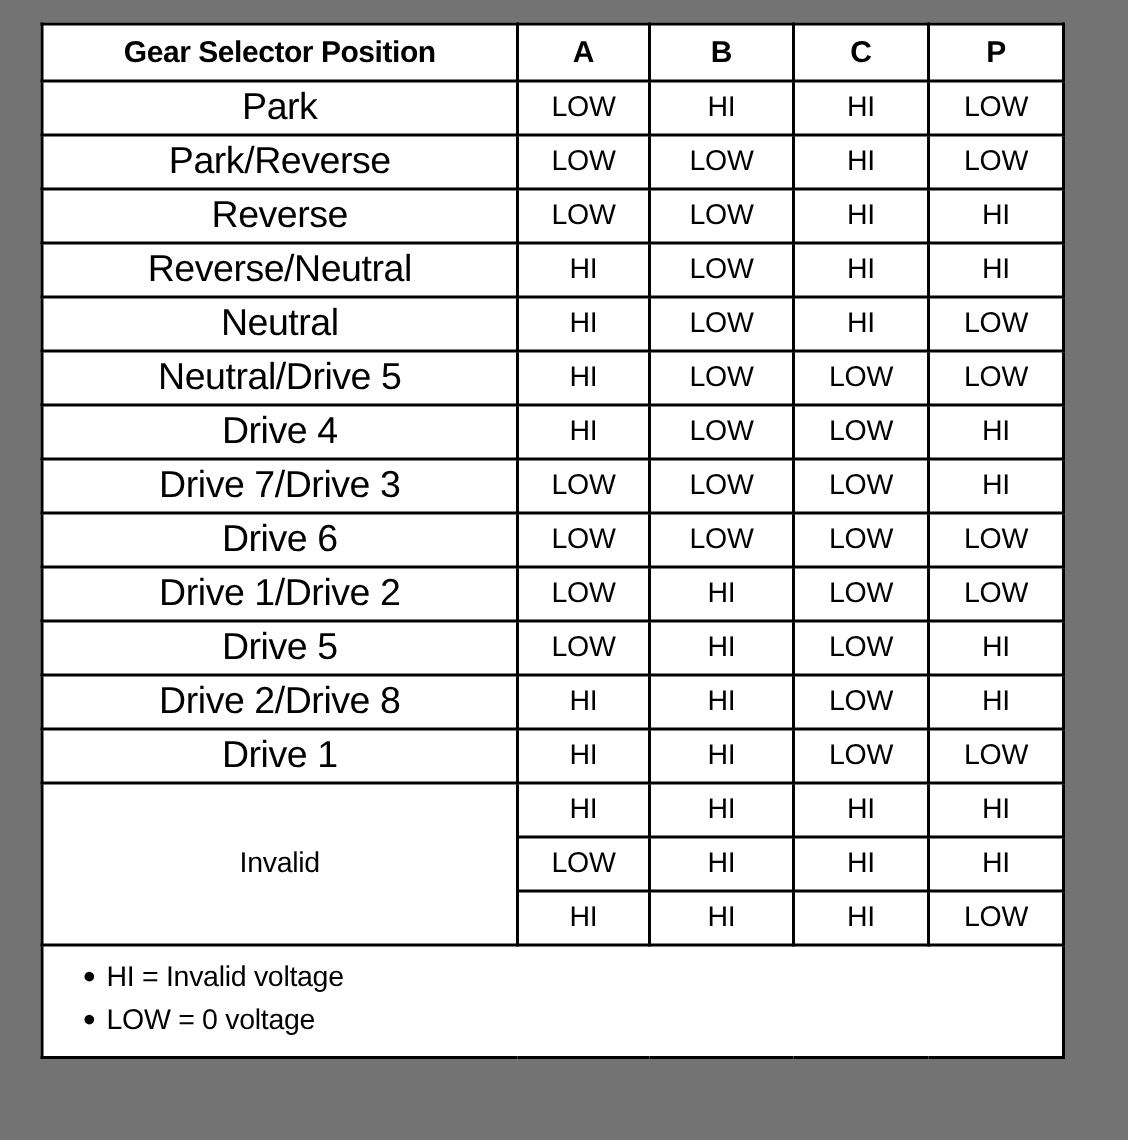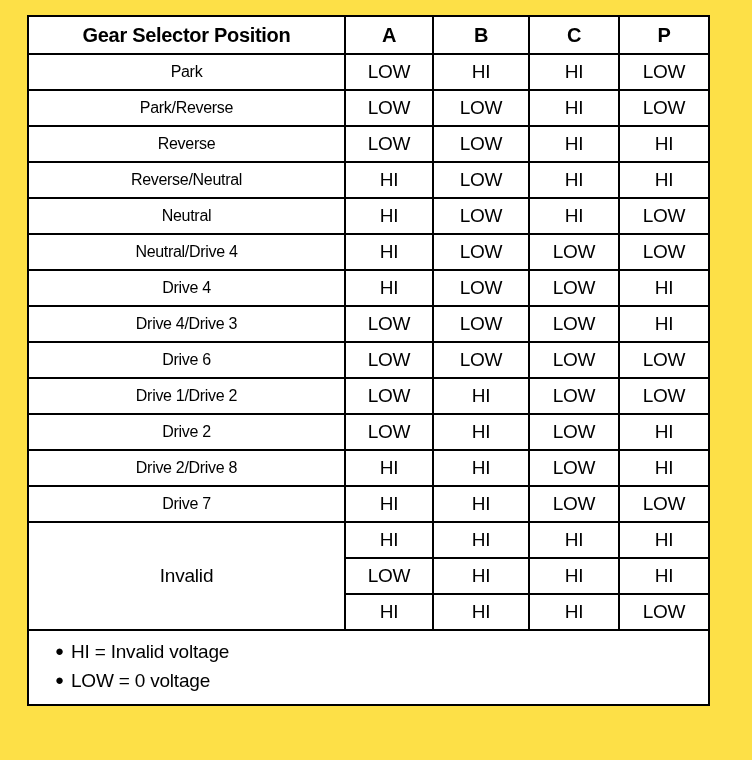--- a/index.html
+++ b/index.html
@@ -12,21 +12,21 @@
     width: 752px;
     height: 760px;
     font-family: "Liberation Sans", sans-serif;
     color: #000000;
     overflow: hidden;
   }
   #page {
     position: relative;
     width: 752px;
     height: 760px;
-    background: #fde047;
+    background: #737373;
   }
   table.truth-table {
     position: absolute;
     left: 27px;
     top: 15px;
     width: 681px;
     border-collapse: collapse;
     table-layout: fixed;
     background: #ffffff;
   }
@@ -52,21 +52,21 @@
   }
   table.truth-table thead th {
     font-weight: bold;
     font-size: 20px;
     height: 36px;
   }
   table.truth-table thead th.hdr-label {
     letter-spacing: -0.3px;
   }
   table.truth-table td.cell-label {
-    font-size: 16px;
+    font-size: 25px;
     letter-spacing: -0.3px;
   }
   table.truth-table td.cell-val {
     font-size: 19px;
     letter-spacing: -0.2px;
   }
   table.truth-table td.cell-invalid {
     font-size: 19px;
   }
   table.truth-table td.notes-cell {
@@ -145,70 +145,70 @@
           <td class="cell-val">HI</td>
         </tr>
         <tr>
           <td class="cell-label">Neutral</td>
           <td class="cell-val">HI</td>
           <td class="cell-val">LOW</td>
           <td class="cell-val">HI</td>
           <td class="cell-val">LOW</td>
         </tr>
         <tr>
-          <td class="cell-label">Neutral/Drive 4</td>
+          <td class="cell-label">Neutral/Drive 5</td>
           <td class="cell-val">HI</td>
           <td class="cell-val">LOW</td>
           <td class="cell-val">LOW</td>
           <td class="cell-val">LOW</td>
         </tr>
         <tr>
           <td class="cell-label">Drive 4</td>
           <td class="cell-val">HI</td>
           <td class="cell-val">LOW</td>
           <td class="cell-val">LOW</td>
           <td class="cell-val">HI</td>
         </tr>
         <tr>
-          <td class="cell-label">Drive 4/Drive 3</td>
+          <td class="cell-label">Drive 7/Drive 3</td>
           <td class="cell-val">LOW</td>
           <td class="cell-val">LOW</td>
           <td class="cell-val">LOW</td>
           <td class="cell-val">HI</td>
         </tr>
         <tr>
           <td class="cell-label">Drive 6</td>
           <td class="cell-val">LOW</td>
           <td class="cell-val">LOW</td>
           <td class="cell-val">LOW</td>
           <td class="cell-val">LOW</td>
         </tr>
         <tr>
           <td class="cell-label">Drive 1/Drive 2</td>
           <td class="cell-val">LOW</td>
           <td class="cell-val">HI</td>
           <td class="cell-val">LOW</td>
           <td class="cell-val">LOW</td>
         </tr>
         <tr>
-          <td class="cell-label">Drive 2</td>
+          <td class="cell-label">Drive 5</td>
           <td class="cell-val">LOW</td>
           <td class="cell-val">HI</td>
           <td class="cell-val">LOW</td>
           <td class="cell-val">HI</td>
         </tr>
         <tr>
           <td class="cell-label">Drive 2/Drive 8</td>
           <td class="cell-val">HI</td>
           <td class="cell-val">HI</td>
           <td class="cell-val">LOW</td>
           <td class="cell-val">HI</td>
         </tr>
         <tr>
-          <td class="cell-label">Drive 7</td>
+          <td class="cell-label">Drive 1</td>
           <td class="cell-val">HI</td>
           <td class="cell-val">HI</td>
           <td class="cell-val">LOW</td>
           <td class="cell-val">LOW</td>
         </tr>
         <tr>
           <td class="cell-invalid" rowspan="3">Invalid</td>
           <td class="cell-val">HI</td>
           <td class="cell-val">HI</td>
           <td class="cell-val">HI</td>

